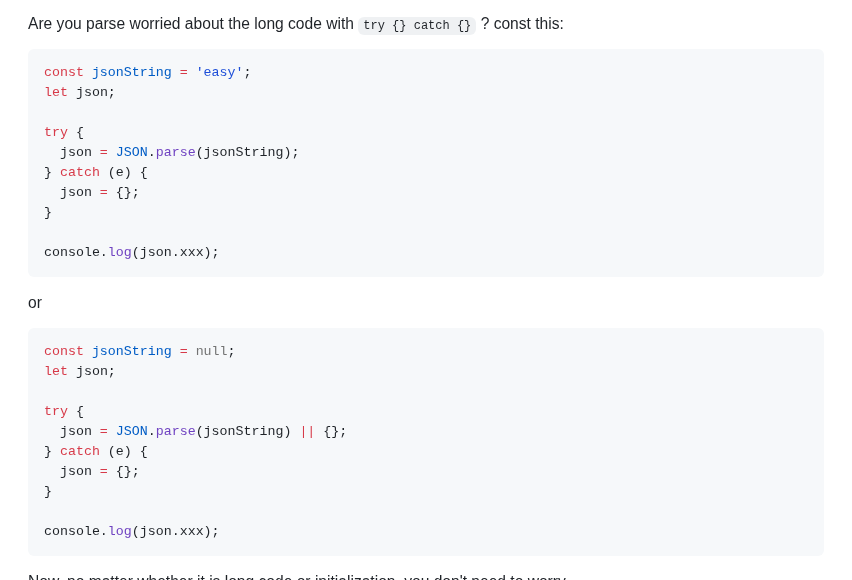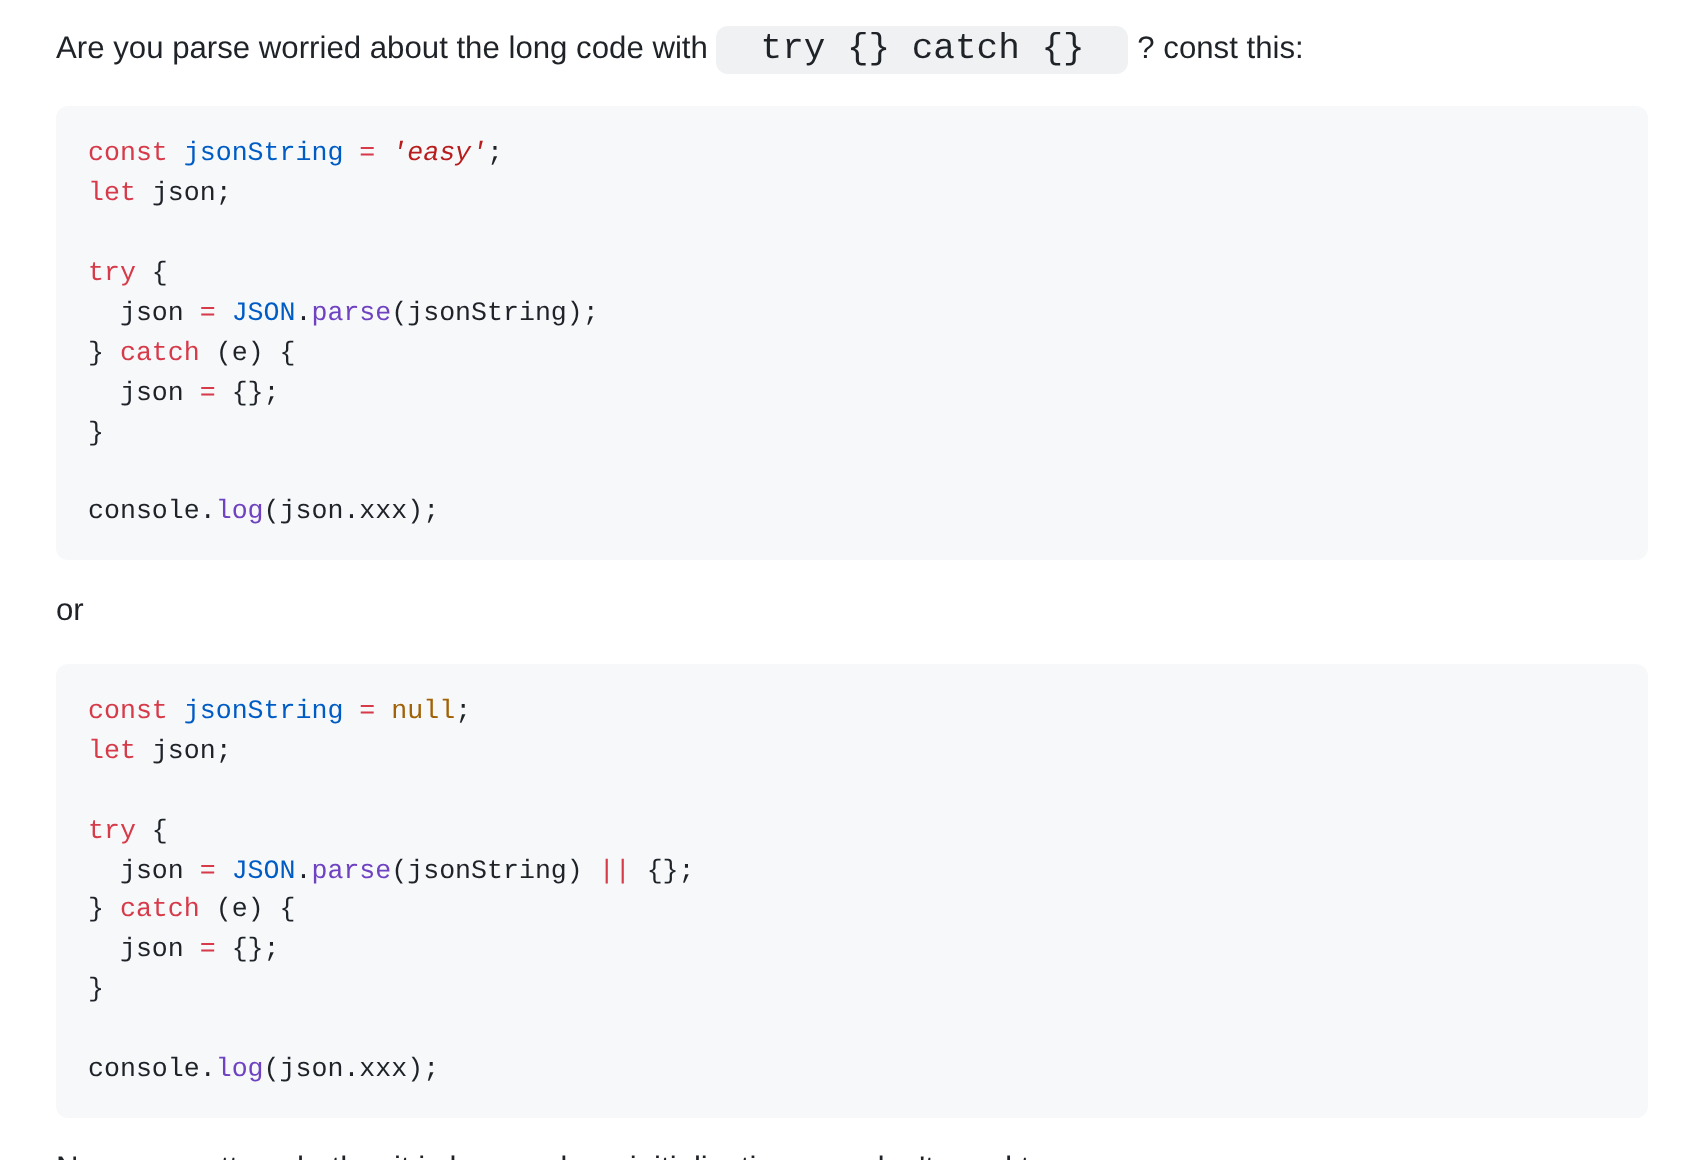--- a/index.html
+++ b/index.html
@@ -11,23 +11,23 @@
     width: 852px;
     box-sizing: border-box;
     background: #fff;
   }
   p {
     margin: 0 0 14px 0;
     line-height: 1.5;
   }
   code.inline {
     font-family: ui-monospace, SFMono-Regular, "SF Mono", Menlo, Consolas, "Liberation Mono", monospace;
-    font-size: 18px;
+    font-size: 12px;
     background: rgba(175,184,193,0.2);
-    padding: 2px 22px;
+    padding: 2px 5px;
     border-radius: 6px;
   }
   pre.code {
     background: #f6f8fa;
     border-radius: 6px;
     padding: 14px 16px;
     margin: 0 0 14px 0;
     font-family: ui-monospace, SFMono-Regular, "SF Mono", Menlo, Consolas, "Liberation Mono", monospace;
     font-size: 13.3px;
     line-height: 1.5;
@@ -38,34 +38,34 @@
 </style>
 </head>
 <body>
 
 <p>
   <span>Are you parse worried about the long code with </span>
   <code class="inline">try {} catch {}</code>
   <span> ? const this:</span>
 </p>
 
-<pre class="code" id="code1"><span class="tok" style="color: rgb(215, 58, 73);">const</span><span class="tok"> </span><span class="tok" style="color: rgb(0, 92, 197);">jsonString</span><span class="tok"> </span><span class="tok" style="color: rgb(215, 58, 73);">=</span><span class="tok"> </span><span class="tok" style="color: #b91c1c; font-style: italic;">'easy'</span><span class="tok">;</span>
+<pre class="code" id="code1"><span class="tok" style="color: rgb(215, 58, 73);">const</span><span class="tok"> </span><span class="tok" style="color: rgb(0, 92, 197);">jsonString</span><span class="tok"> </span><span class="tok" style="color: rgb(215, 58, 73);">=</span><span class="tok"> </span><span class="tok" style="color: #1d4ed8;">'easy'</span><span class="tok">;</span>
 <span class="tok" style="color: rgb(215, 58, 73);">let</span><span class="tok"> </span><span class="tok">json;</span>
 
 <span class="tok" style="color: rgb(215, 58, 73);">try</span><span class="tok"> {</span>
 <span class="tok">  json </span><span class="tok" style="color: rgb(215, 58, 73);">=</span><span class="tok"> </span><span class="tok" style="color: rgb(0, 92, 197);">JSON</span><span class="tok">.</span><span class="tok" style="color: rgb(111, 66, 193);">parse</span><span class="tok">(jsonString);</span>
 <span class="tok">} </span><span class="tok" style="color: rgb(215, 58, 73);">catch</span><span class="tok"> (e) {</span>
 <span class="tok">  json </span><span class="tok" style="color: rgb(215, 58, 73);">=</span><span class="tok"> {};</span>
 <span class="tok">}</span>
 
 <span class="tok">console.</span><span class="tok" style="color: rgb(111, 66, 193);">log</span><span class="tok">(json.xxx);</span></pre>
 
 <p>or</p>
 
-<pre class="code" id="code2"><span class="tok" style="color: rgb(215, 58, 73);">const</span><span class="tok"> </span><span class="tok" style="color: rgb(0, 92, 197);">jsonString</span><span class="tok"> </span><span class="tok" style="color: rgb(215, 58, 73);">=</span><span class="tok"> </span><span class="tok" style="color: #a16207;">null</span><span class="tok">;</span>
+<pre class="code" id="code2"><span class="tok" style="color: rgb(215, 58, 73);">const</span><span class="tok"> </span><span class="tok" style="color: rgb(0, 92, 197);">jsonString</span><span class="tok"> </span><span class="tok" style="color: rgb(215, 58, 73);">=</span><span class="tok"> </span><span class="tok" style="color: #737373;">null</span><span class="tok">;</span>
 <span class="tok" style="color: rgb(215, 58, 73);">let</span><span class="tok"> </span><span class="tok">json;</span>
 
 <span class="tok" style="color: rgb(215, 58, 73);">try</span><span class="tok"> {</span>
 <span class="tok">  json </span><span class="tok" style="color: rgb(215, 58, 73);">=</span><span class="tok"> </span><span class="tok" style="color: rgb(0, 92, 197);">JSON</span><span class="tok">.</span><span class="tok" style="color: rgb(111, 66, 193);">parse</span><span class="tok">(jsonString) </span><span class="tok" style="color: rgb(215, 58, 73);">||</span><span class="tok"> {};</span>
 <span class="tok">} </span><span class="tok" style="color: rgb(215, 58, 73);">catch</span><span class="tok"> (e) {</span>
 <span class="tok">  json </span><span class="tok" style="color: rgb(215, 58, 73);">=</span><span class="tok"> {};</span>
 <span class="tok">}</span>
 
 <span class="tok">console.</span><span class="tok" style="color: rgb(111, 66, 193);">log</span><span class="tok">(json.xxx);</span></pre>
 

